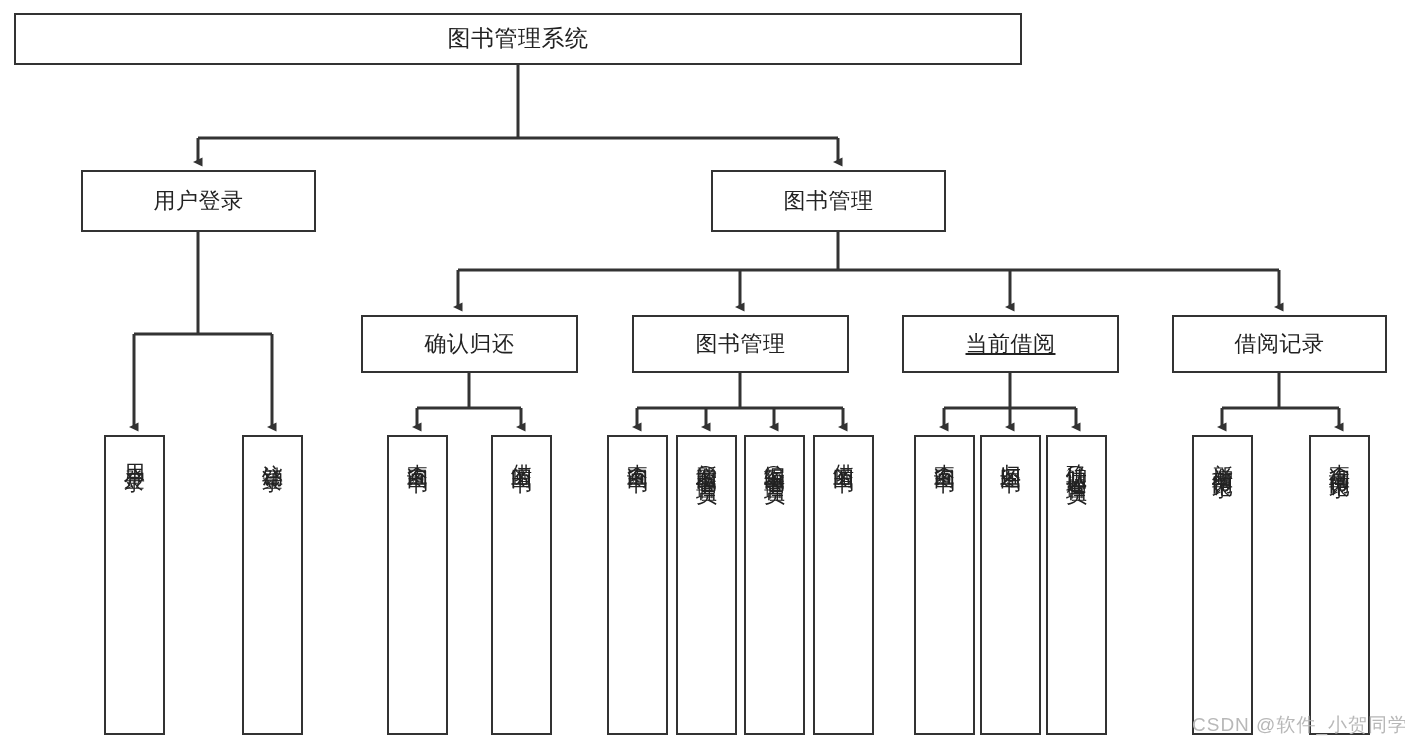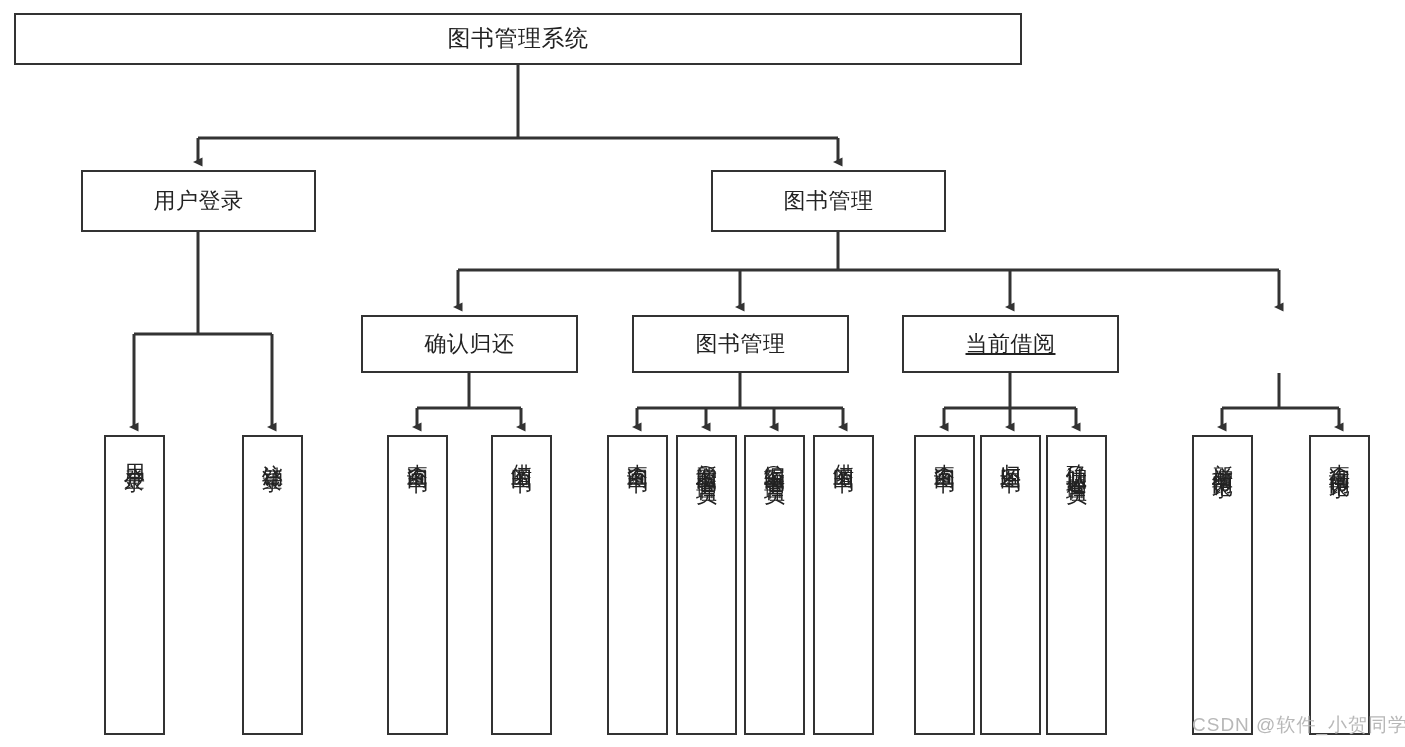--- a/index.html
+++ b/index.html
@@ -137,20 +137,23 @@
 
   <div class="node h-node" style="left:361px;top:315px;width:217px;height:58px;">
     <span class="label">确认归还</span>
   </div>
   <div class="node h-node" style="left:632px;top:315px;width:217px;height:58px;">
     <span class="label">图书管理</span>
   </div>
   <div class="node h-node" style="left:902px;top:315px;width:217px;height:58px;text-decoration:underline;">
     <span class="label">当前借阅</span>
   </div>
+  <div class="node h-node" style="left:1172px;top:315px;width:215px;height:58px;">
+    <span class="label">借阅记录</span>
+  </div>
 
   <div class="node v-node" style="left:104px;top:435px;width:61px;height:300px;">
     <span class="label">用户登录</span>
   </div>
   <div class="node v-node" style="left:242px;top:435px;width:61px;height:300px;">
     <span class="label">注销登录</span>
   </div>
 
   <div class="node v-node" style="left:387px;top:435px;width:61px;height:300px;">
     <span class="label">查询图书</span>

